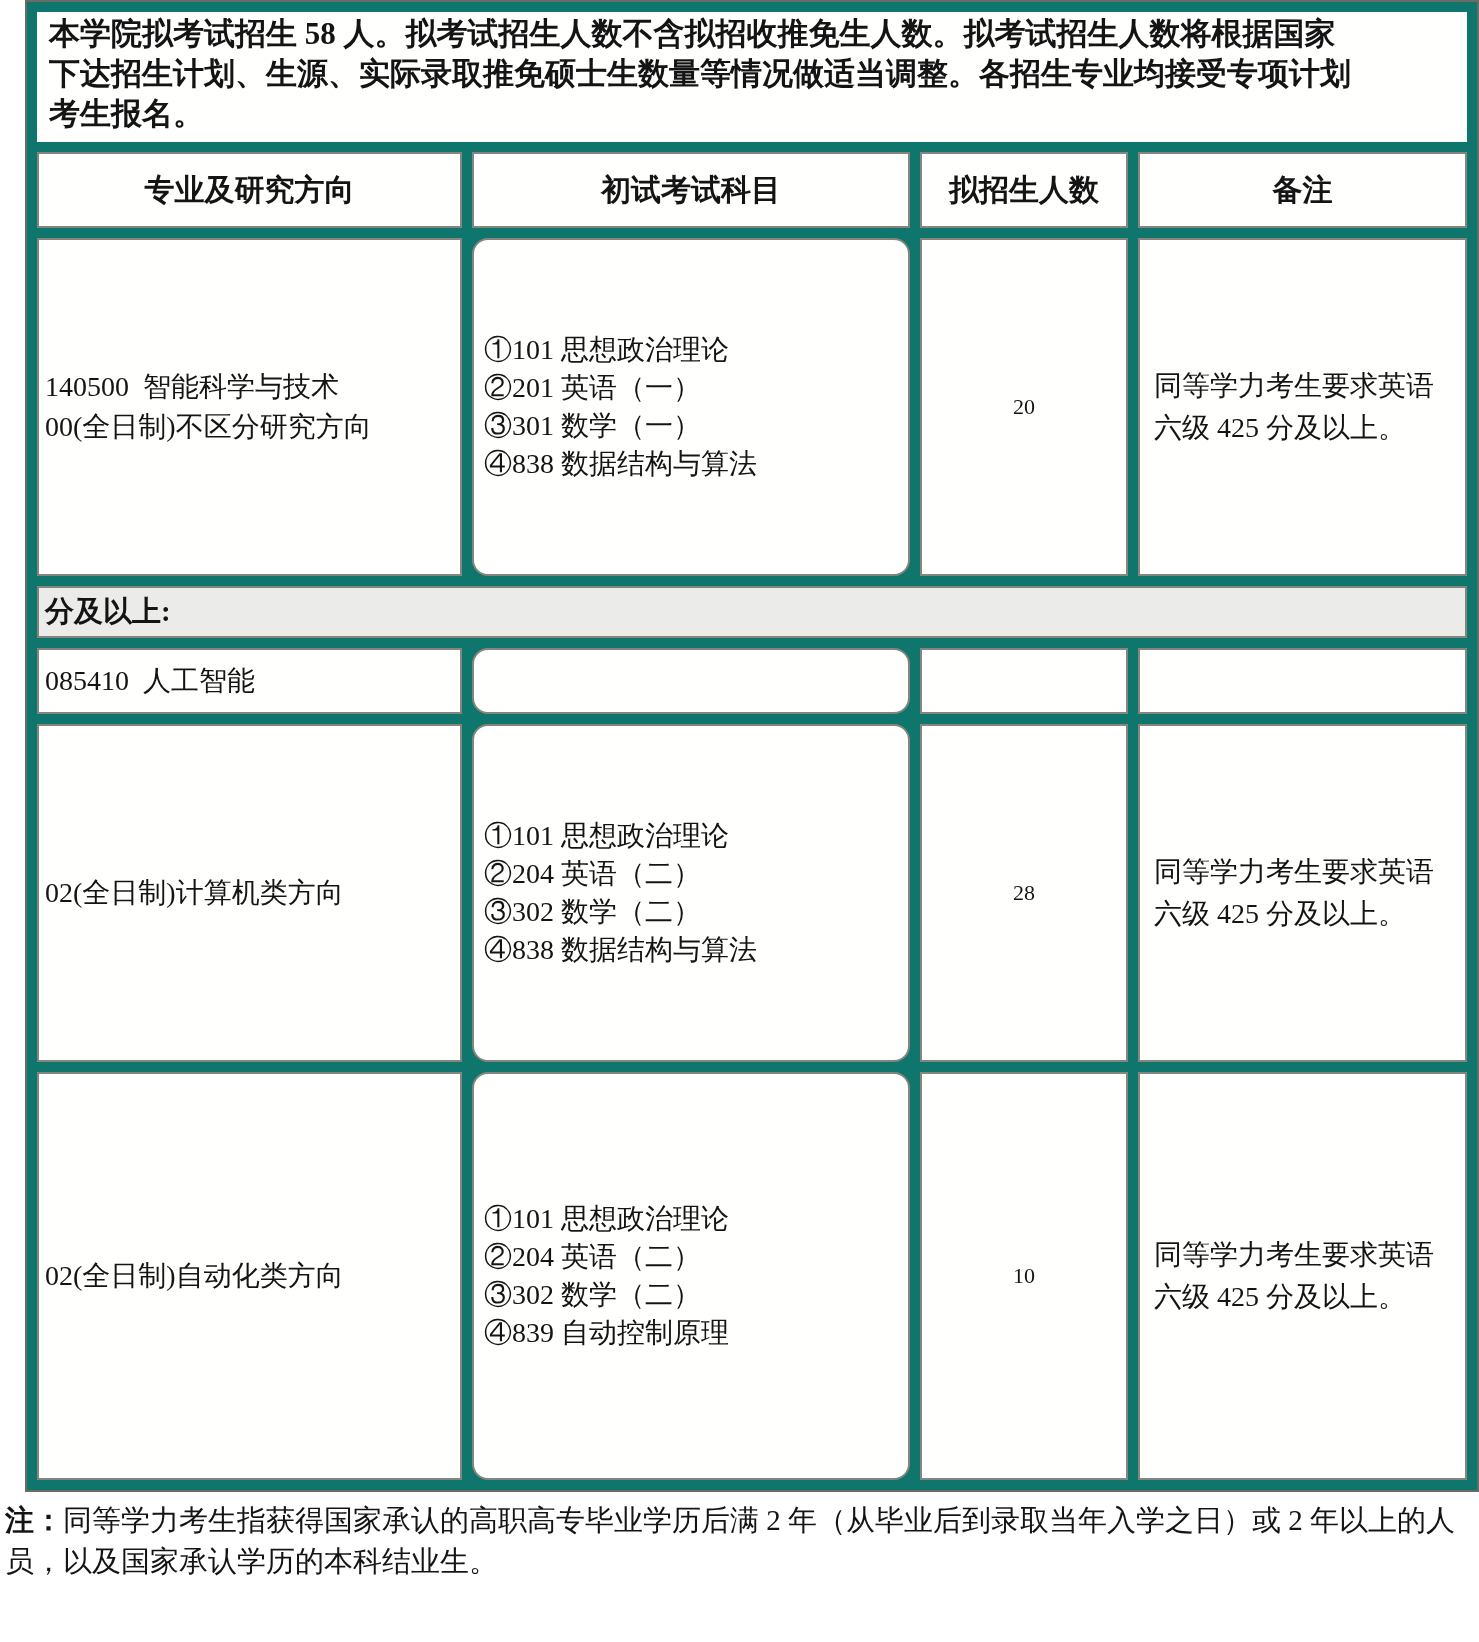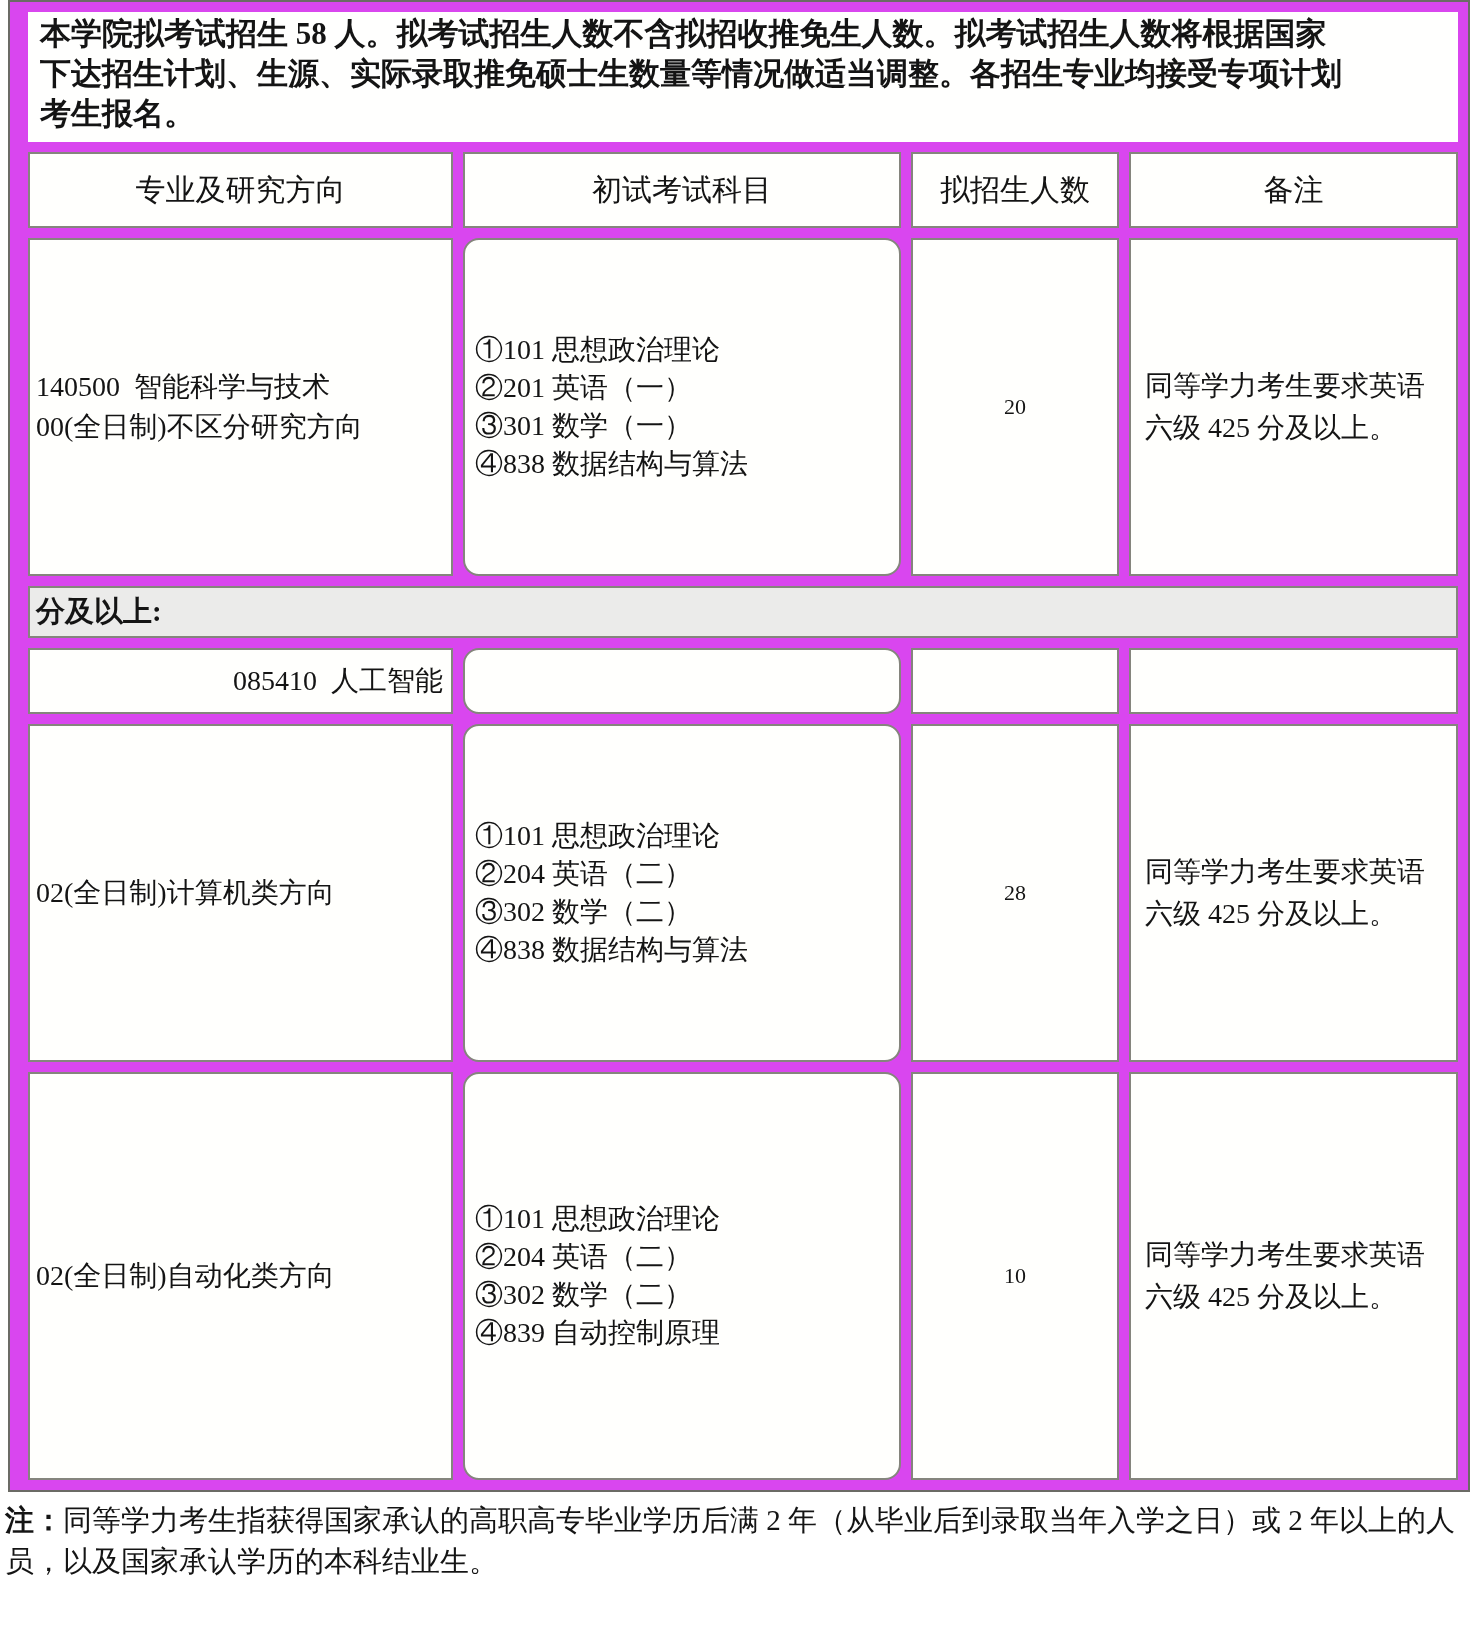--- a/index.html
+++ b/index.html
@@ -5,26 +5,25 @@
   html,body{margin:0;padding:0;background:#ffffff;}
   .page{
     width:1479px;height:1642px;
     background:#ffffff;color:#141414;
     font-family:"Liberation Serif","DejaVu Serif",serif;
     overflow:hidden;position:relative;
   }
   table.adm{
     table-layout:fixed;
     width:1450px;
-    margin-left:8px;
+    margin-left:25px;
     border-collapse:separate;
     border-spacing:10px;
     border:2px solid #6b6b65;
-    background:#d946ef;
-    padding-left:8px;
+    background:#0f766e;
   }
   td{
     border:2px solid #85857d;
     background:#fffffd;
     vertical-align:middle;
     padding:0 8px;
     font-size:28px;
   }
   
   td.intro-cell{
@@ -32,40 +31,40 @@
     background:#fffffe;
     padding:2px 10px 8px 12px;
     font-weight:bold;
     font-size:31px;
     line-height:40px;
   }
   
   td.th{
     height:72px;
     text-align:center;
-    font-weight:normal;
+    font-weight:bold;
     font-size:30px;
   }
   
   td.section{
     height:48px;
     background:#ebebea;
     font-weight:bold;
     font-size:29px;
     padding-left:6px;
   }
   
   td.c1{padding-left:6px;line-height:40px;}
   td.c1 .title{font-weight:normal;white-space:pre-wrap;}
   td.c2{padding-left:10px;line-height:38px;border-radius:16px;}
   td.c3{text-align:center;font-size:22px;}
   td.c4{padding:0 16px 0 14px;line-height:42px;}
   tr.r-tall td{height:334px;}
   tr.r-taller td{height:404px;}
-  tr.r-prog td{height:62px;text-align:right;}
+  tr.r-prog td{height:62px;}
   
   .note{
     margin:8px 4px 0 5px;
     font-size:29px;
     line-height:41px;
   }
   .bold{font-weight:bold;}
 </style>
 </head>
 <body>

